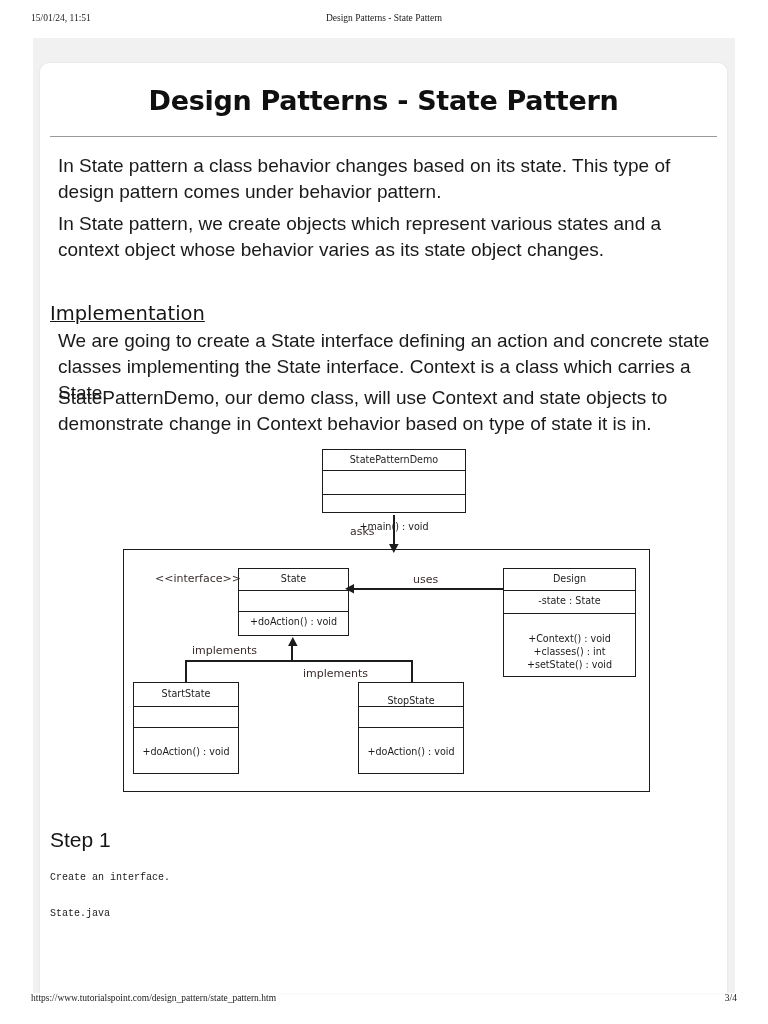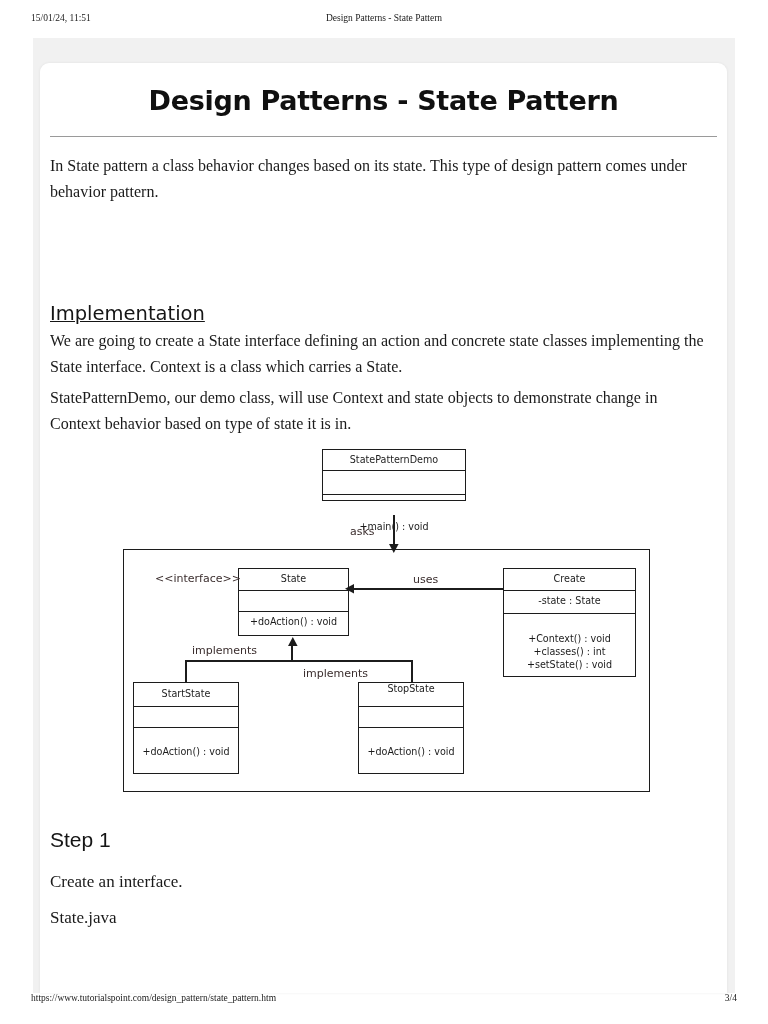--- a/index.html
+++ b/index.html
@@ -101,24 +101,24 @@
     position: absolute;
     left: 10px;
     top: 73px;
     width: 667px;
     height: 1px;
     background: #9a9a9a;
   }
 
   .para {
     position: absolute;
-    left: 10px;
+    left: 18px;
     width: 646px;
-    font-family: Liberation Serif, serif;
-    font-size: 16px;
+    font-family: Liberation Sans, sans-serif;
+    font-size: 19px;
     line-height: 26px;
     color: #1a1a1a;
   }
   .para.wide { width: 655px; }
 
   .section-head {
     position: absolute;
     left: 10px;
     font-family: "DejaVu Sans", sans-serif;
     font-size: 19.5px;
@@ -130,22 +130,22 @@
     position: absolute;
     left: 10px;
     font-family: "Liberation Sans", sans-serif;
     font-size: 21px;
     font-weight: normal;
     color: #151515;
   }
   .step-text {
     position: absolute;
     left: 10px;
-    font-family: Liberation Serif, serif;
-    font-size: 17px;
+    font-family: Liberation Mono, monospace;
+    font-size: 10px;
     color: #1a1a1a;
   }
 
   
   .uml {
     position: absolute;
     left: 0;
     top: 0;
     width: 687px;
     height: 930px;
@@ -202,30 +202,31 @@
 </div>
 
 <div class="page-band"></div>
 
 <div class="content-card">
 
   <div class="doc-title">Design Patterns - State Pattern</div>
   <div class="title-rule"></div>
 
   <div class="para wide" style="top:90px;">In State pattern a class behavior changes based on its state. This type of design pattern comes under behavior pattern.</div>
+  <div class="para wide" style="top:148px;">In State pattern, we create objects which represent various states and a context object whose behavior varies as its state object changes.</div>
 
   <div class="section-head" style="top:239px;text-decoration:underline;">Implementation</div>
 
   <div class="para" style="top:322px;">StatePatternDemo, our demo class, will use Context and state objects to demonstrate change in Context behavior based on type of state it is in.</div>
   <div class="para wide" style="top:265px;">We are going to create a State interface defining an action and concrete state classes implementing the State interface. Context is a class which carries a State.</div>
 
   <div class="uml">
     <div class="uml-wrap">
 
-      <div class="uml-box" style="left:282px; top:386px; width:144px; height:52px;">
+      <div class="uml-box" style="left:282px; top:386px; width:144px; height:64px;">
         <div class="uml-text" style="top:4px;">StatePatternDemo</div>
         <div class="uml-sep" style="top:20px;"></div>
         <div class="uml-sep" style="top:44px;"></div>
         <div class="uml-text" style="top:48px;margin-top:23px;">+main() : void</div>
       </div>
 
       <div class="uml-line" style="left:353px; top:452px; width:1.6px; height:34px;"></div>
       <svg style="position:absolute; left:347px; top:478px; width:14px; height:14px;">
         <polygon points="6.8,12 2,3 11.6,3" fill="#1c1c1c"></polygon>
       </svg>
@@ -235,21 +236,21 @@
 
       <div class="uml-box" style="left:198px; top:505px; width:111px; height:68px;">
         <div class="uml-text" style="top:4px;">State</div>
         <div class="uml-sep" style="top:21px;"></div>
         <div class="uml-sep" style="top:42px;"></div>
         <div class="uml-text" style="top:47px;">+doAction()  : void</div>
       </div>
       <div class="uml-label" style="left:115px; top:509px;">&lt;&lt;interface&gt;&gt;</div>
 
       <div class="uml-box" style="left:463px; top:505px; width:133px; height:109px;">
-        <div class="uml-text" style="top:4px;">Create</div>
+        <div class="uml-text" style="top:4px;">Design</div>
         <div class="uml-sep" style="top:21px;"></div>
         <div class="uml-text" style="top:26px;">-state : State</div>
         <div class="uml-sep" style="top:44px;"></div>
         <div class="uml-text" style="top:64px;">+Context() : void</div>
         <div class="uml-text" style="top:77px;">+classes() : int</div>
         <div class="uml-text" style="top:90px;">+setState() : void</div>
       </div>
 
       <div class="uml-line" style="left:312px; top:525px; width:151px; height:1.6px;"></div>
       <svg style="position:absolute; left:303px; top:519px; width:14px; height:14px;">
@@ -272,21 +273,21 @@
       <div class="uml-label" style="left:263px; top:604px;">implements</div>
 
       <div class="uml-box" style="left:93px; top:619px; width:106px; height:92px;">
         <div class="uml-text" style="top:5px;">StartState</div>
         <div class="uml-sep" style="top:23px;"></div>
         <div class="uml-sep" style="top:44px;"></div>
         <div class="uml-text" style="top:63px;">+doAction()  : void</div>
       </div>
 
       <div class="uml-box" style="left:318px; top:619px; width:106px; height:92px;">
-        <div class="uml-text" style="top:0;text-align:center;">StopState</div>
+        <div class="uml-text" style="top:12px;text-align:center;">StopState</div>
         <div class="uml-sep" style="top:23px;"></div>
         <div class="uml-sep" style="top:44px;"></div>
         <div class="uml-text" style="top:63px;">+doAction()  : void</div>
       </div>
 
     </div>
   </div>
 
   <div class="step-head" style="top:765px;">Step 1</div>
   <div class="step-text" style="top:809px;">Create an interface.</div>

